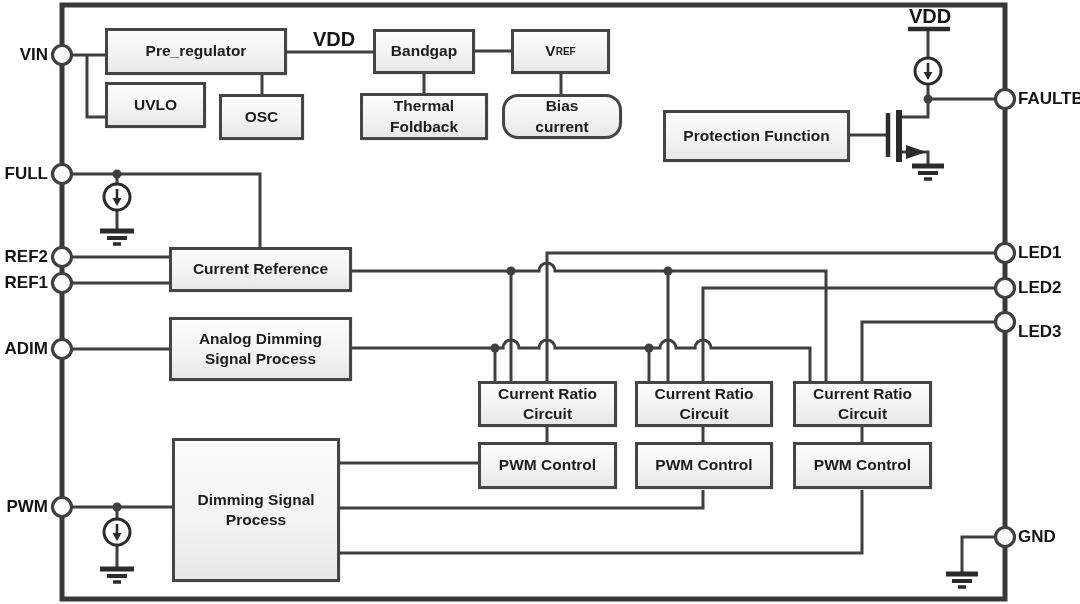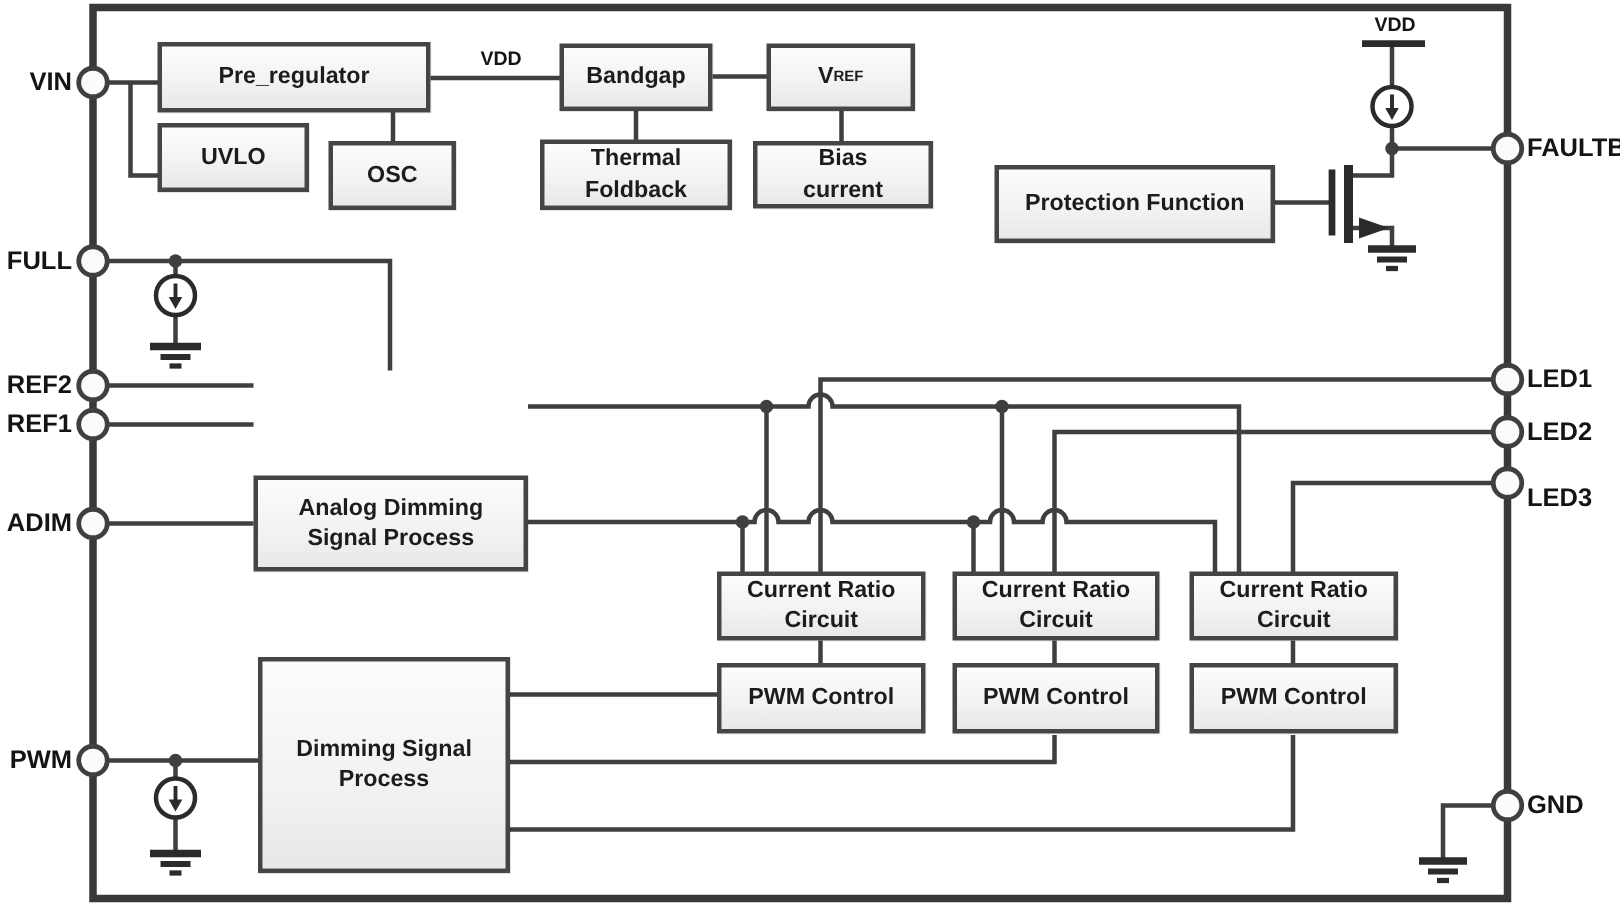--- a/index.html
+++ b/index.html
@@ -17,21 +17,21 @@
     box-shadow:0.5px 0.5px 0 rgba(0,0,0,0.15);
   }
   .sub{font-size:10px;font-weight:600;vertical-align:-3px;letter-spacing:0;}
   .pinlbl{
     position:absolute;z-index:3;font-size:17px;font-weight:700;color:#141414;
     transform:translateY(-50%);white-space:nowrap;
   }
   .pl-left{text-align:right;width:46px;left:2px;}
   .pl-right{text-align:left;left:1018px;}
   .vddlbl{
-    position:absolute;z-index:3;font-size:13px;font-weight:600;color:#141414;
+    position:absolute;z-index:3;font-size:20px;font-weight:600;color:#141414;
     transform:translate(-50%,-50%);white-space:nowrap;
   }
 </style>
 </head>
 <body>
 
 <div class="stage">
 
   <svg class="wires" width="1080" height="604" viewBox="0 0 1080 604">
     <g stroke="#3f3f3f" stroke-width="3" fill="none">
@@ -164,22 +164,23 @@
 
   <div class="blk" style="left:105px;top:28px;width:182px;height:47px;">Pre_regulator</div>
   <div class="blk" style="left:105px;top:82px;width:101px;height:46px;">UVLO</div>
   <div class="blk" style="left:219px;top:94px;width:85px;height:46px;">OSC</div>
   <div class="blk" style="left:360px;top:93px;width:128px;height:47px;">Thermal Foldback</div>
   <div class="blk" style="left:373px;top:29px;width:102px;height:45px;">Bandgap</div>
   <div class="blk" style="left:511px;top:29px;width:99px;height:45px;">
       <span>V</span>
       <span class="sub">REF</span>
     </div>
-  <div class="blk" style="left:502px;top:94px;width:120px;height:45px;">Bias current</div>
+  <div class="blk" style="left:502px;top:94px;width:120px;height:45px;border-radius:16px;">Bias current</div>
   <div class="blk" style="left:663px;top:110px;width:187px;height:52px;">Protection Function</div>
+  <div class="blk" style="left:169px;top:247px;width:183px;height:45px;">Current Reference</div>
   <div class="blk" style="left:169px;top:317px;width:183px;height:64px;">Analog Dimming Signal Process</div>
   <div class="blk" style="left:172px;top:438px;width:168px;height:144px;">Dimming Signal Process</div>
   <div class="blk" style="left:478px;top:381px;width:139px;height:46px;">Current Ratio Circuit</div>
   <div class="blk" style="left:635px;top:381px;width:138px;height:46px;">Current Ratio Circuit</div>
   <div class="blk" style="left:793px;top:381px;width:139px;height:46px;">Current Ratio Circuit</div>
   <div class="blk" style="left:478px;top:442px;width:139px;height:47px;">PWM Control</div>
   <div class="blk" style="left:635px;top:442px;width:138px;height:47px;">PWM Control</div>
   <div class="blk" style="left:793px;top:442px;width:139px;height:47px;">PWM Control</div>
 
   <div class="pinlbl pl-left" style="top:55px;">VIN</div>

